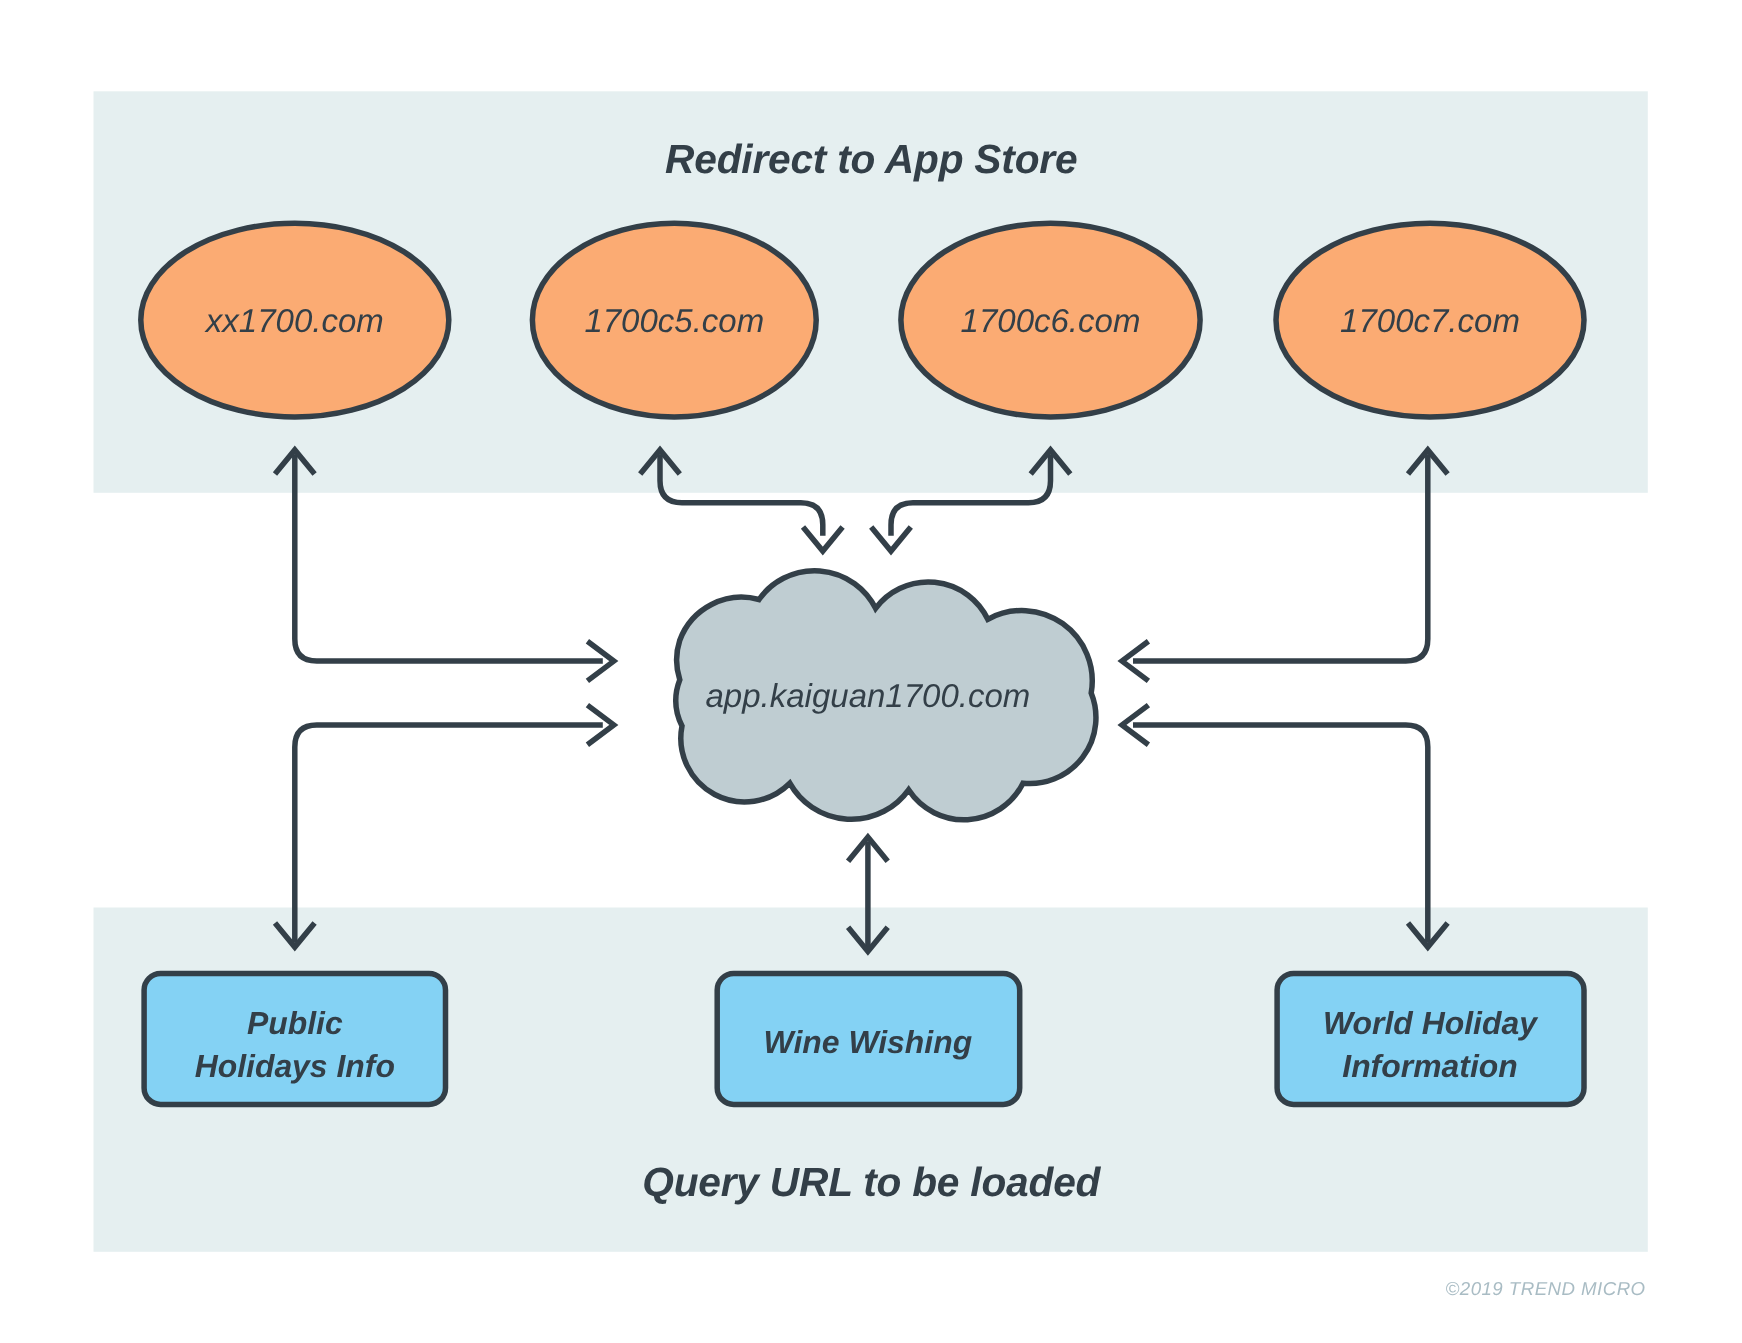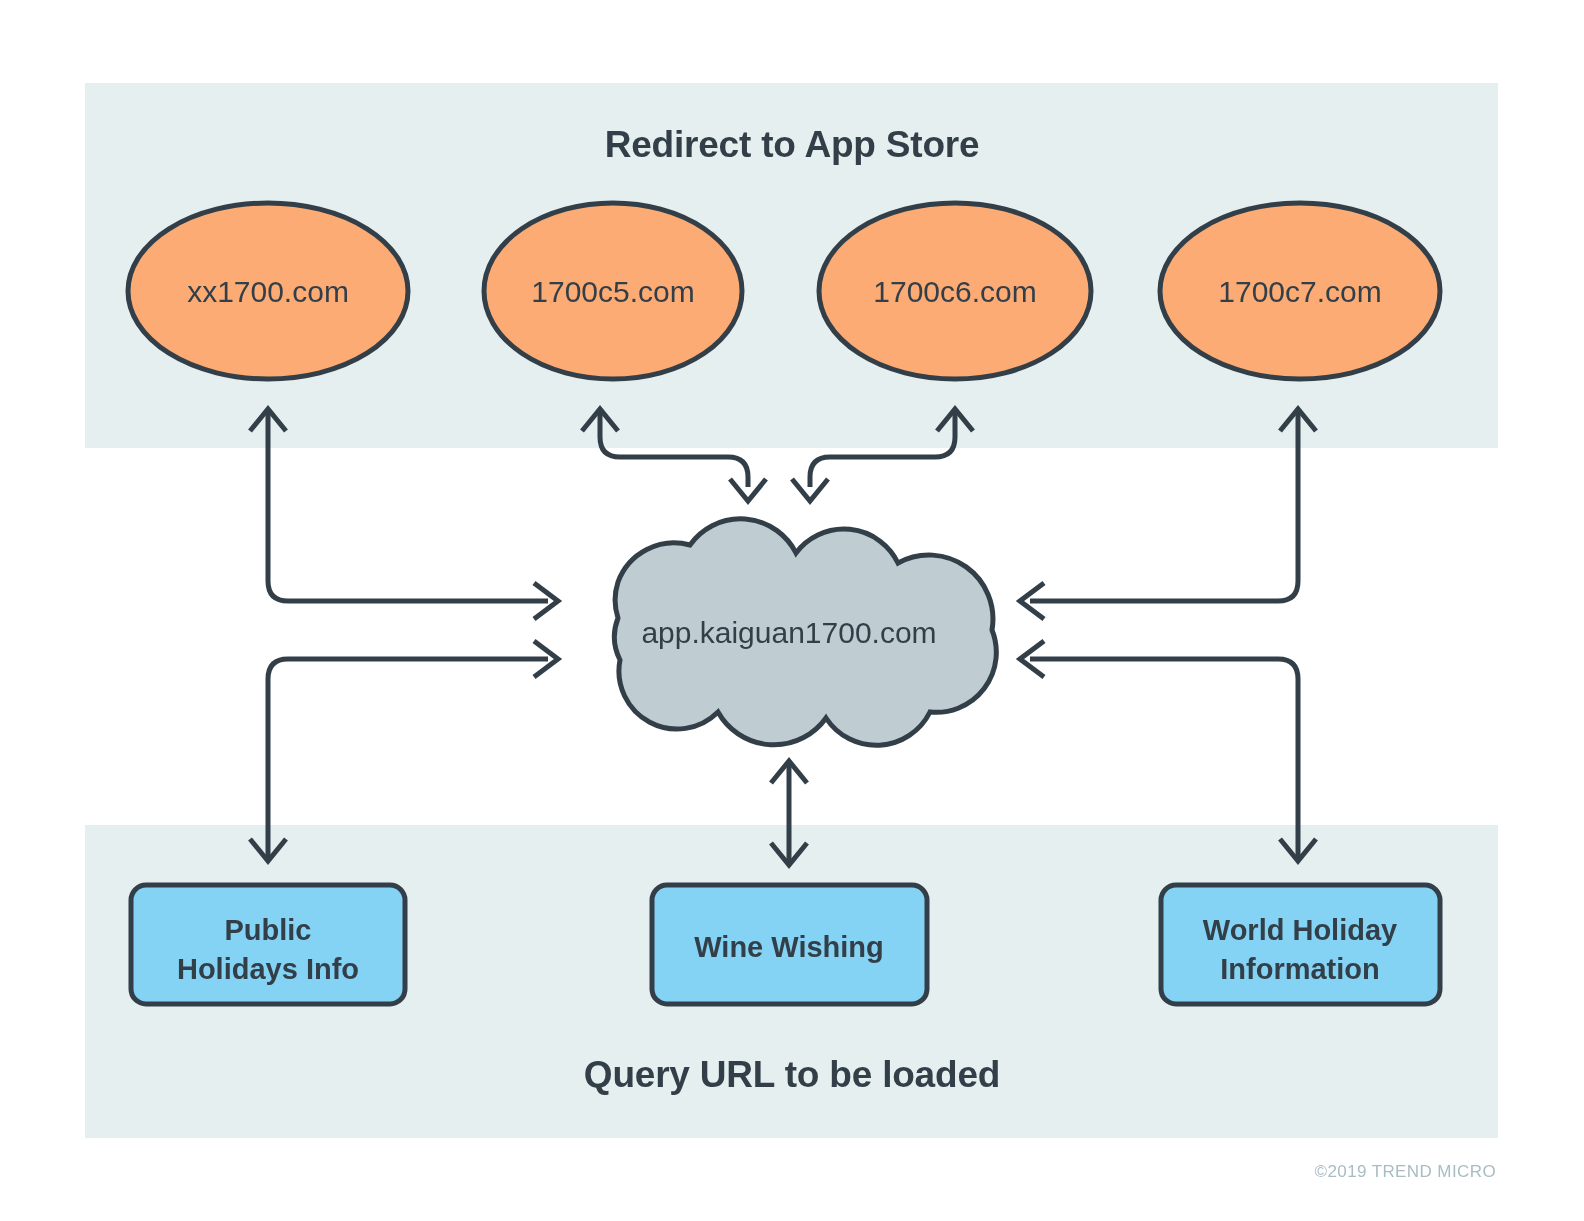--- a/index.html
+++ b/index.html
@@ -11,20 +11,21 @@
     width: 1584px;
     height: 1221px;
     font-family: "Liberation Sans", sans-serif;
     overflow: hidden;
   }
   #diagram-root {
     position: relative;
     width: 1584px;
     height: 942px;
     background: #ffffff;
+    font-style: italic;
   }
   svg.diagram-canvas {
     display: block;
     width: 1584px;
     height: 1221px;
   }
   .band-label {
     font-family: "Liberation Sans", sans-serif;
     font-weight: bold;
     font-size: 37px;

